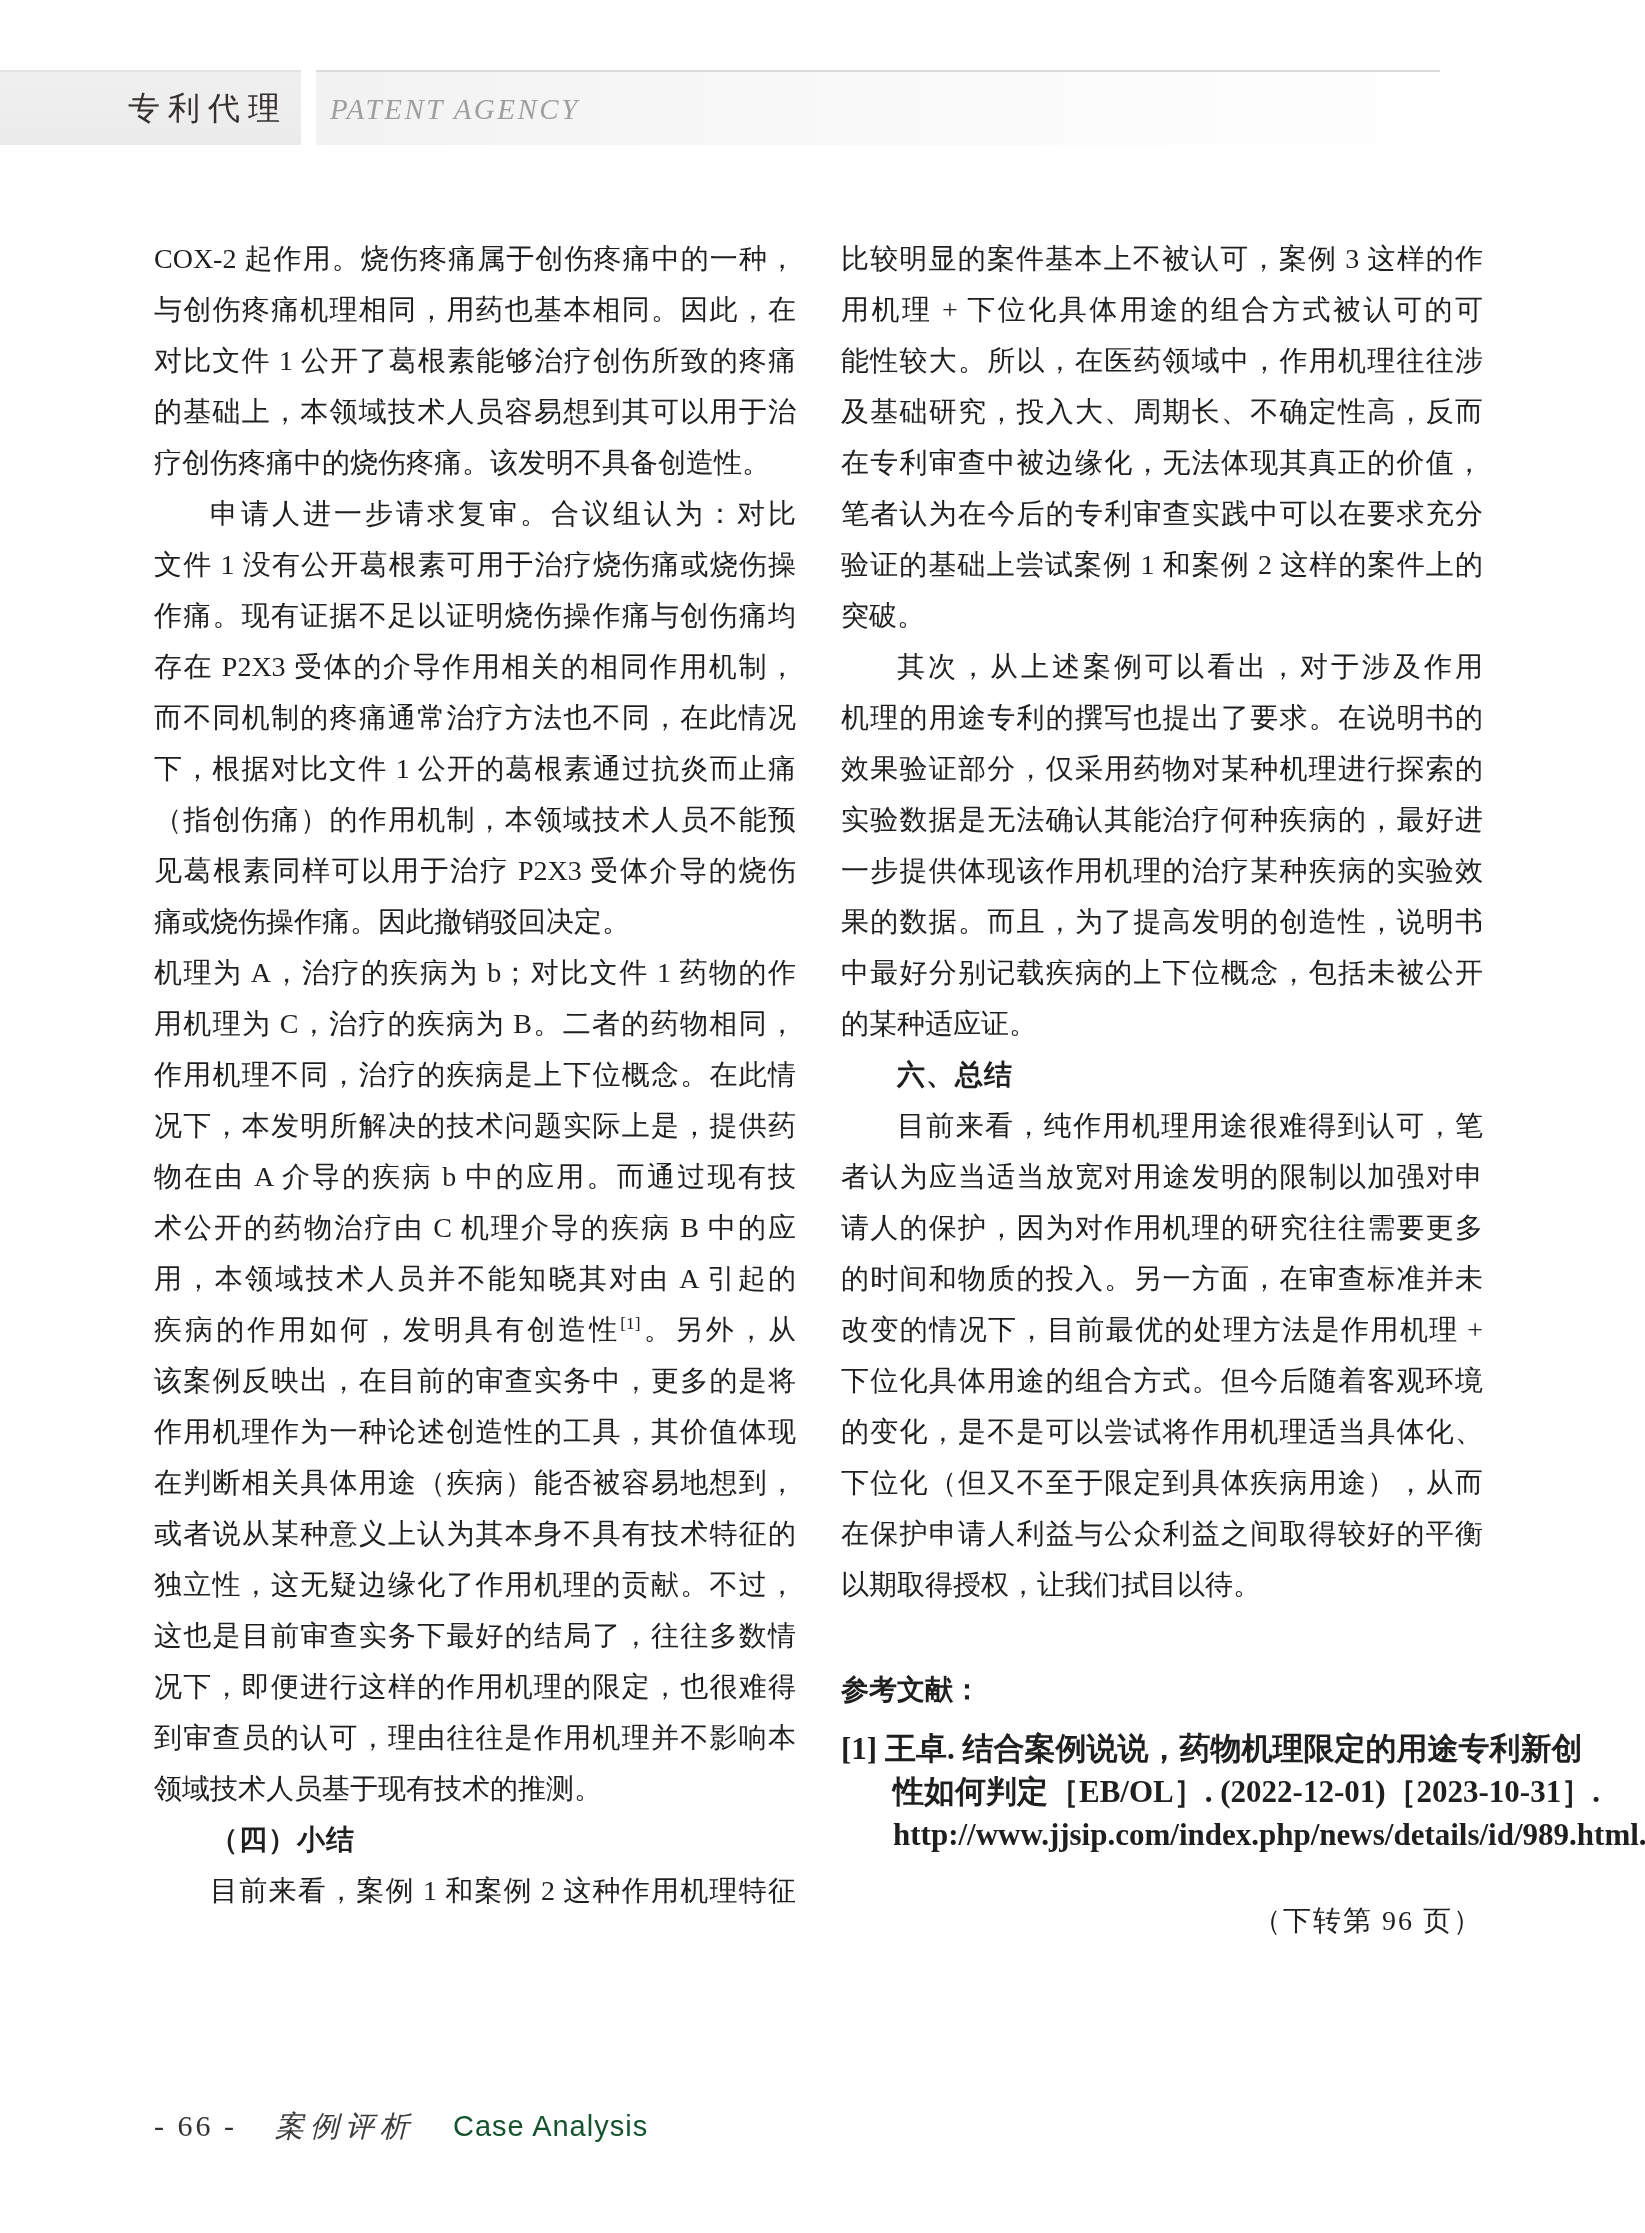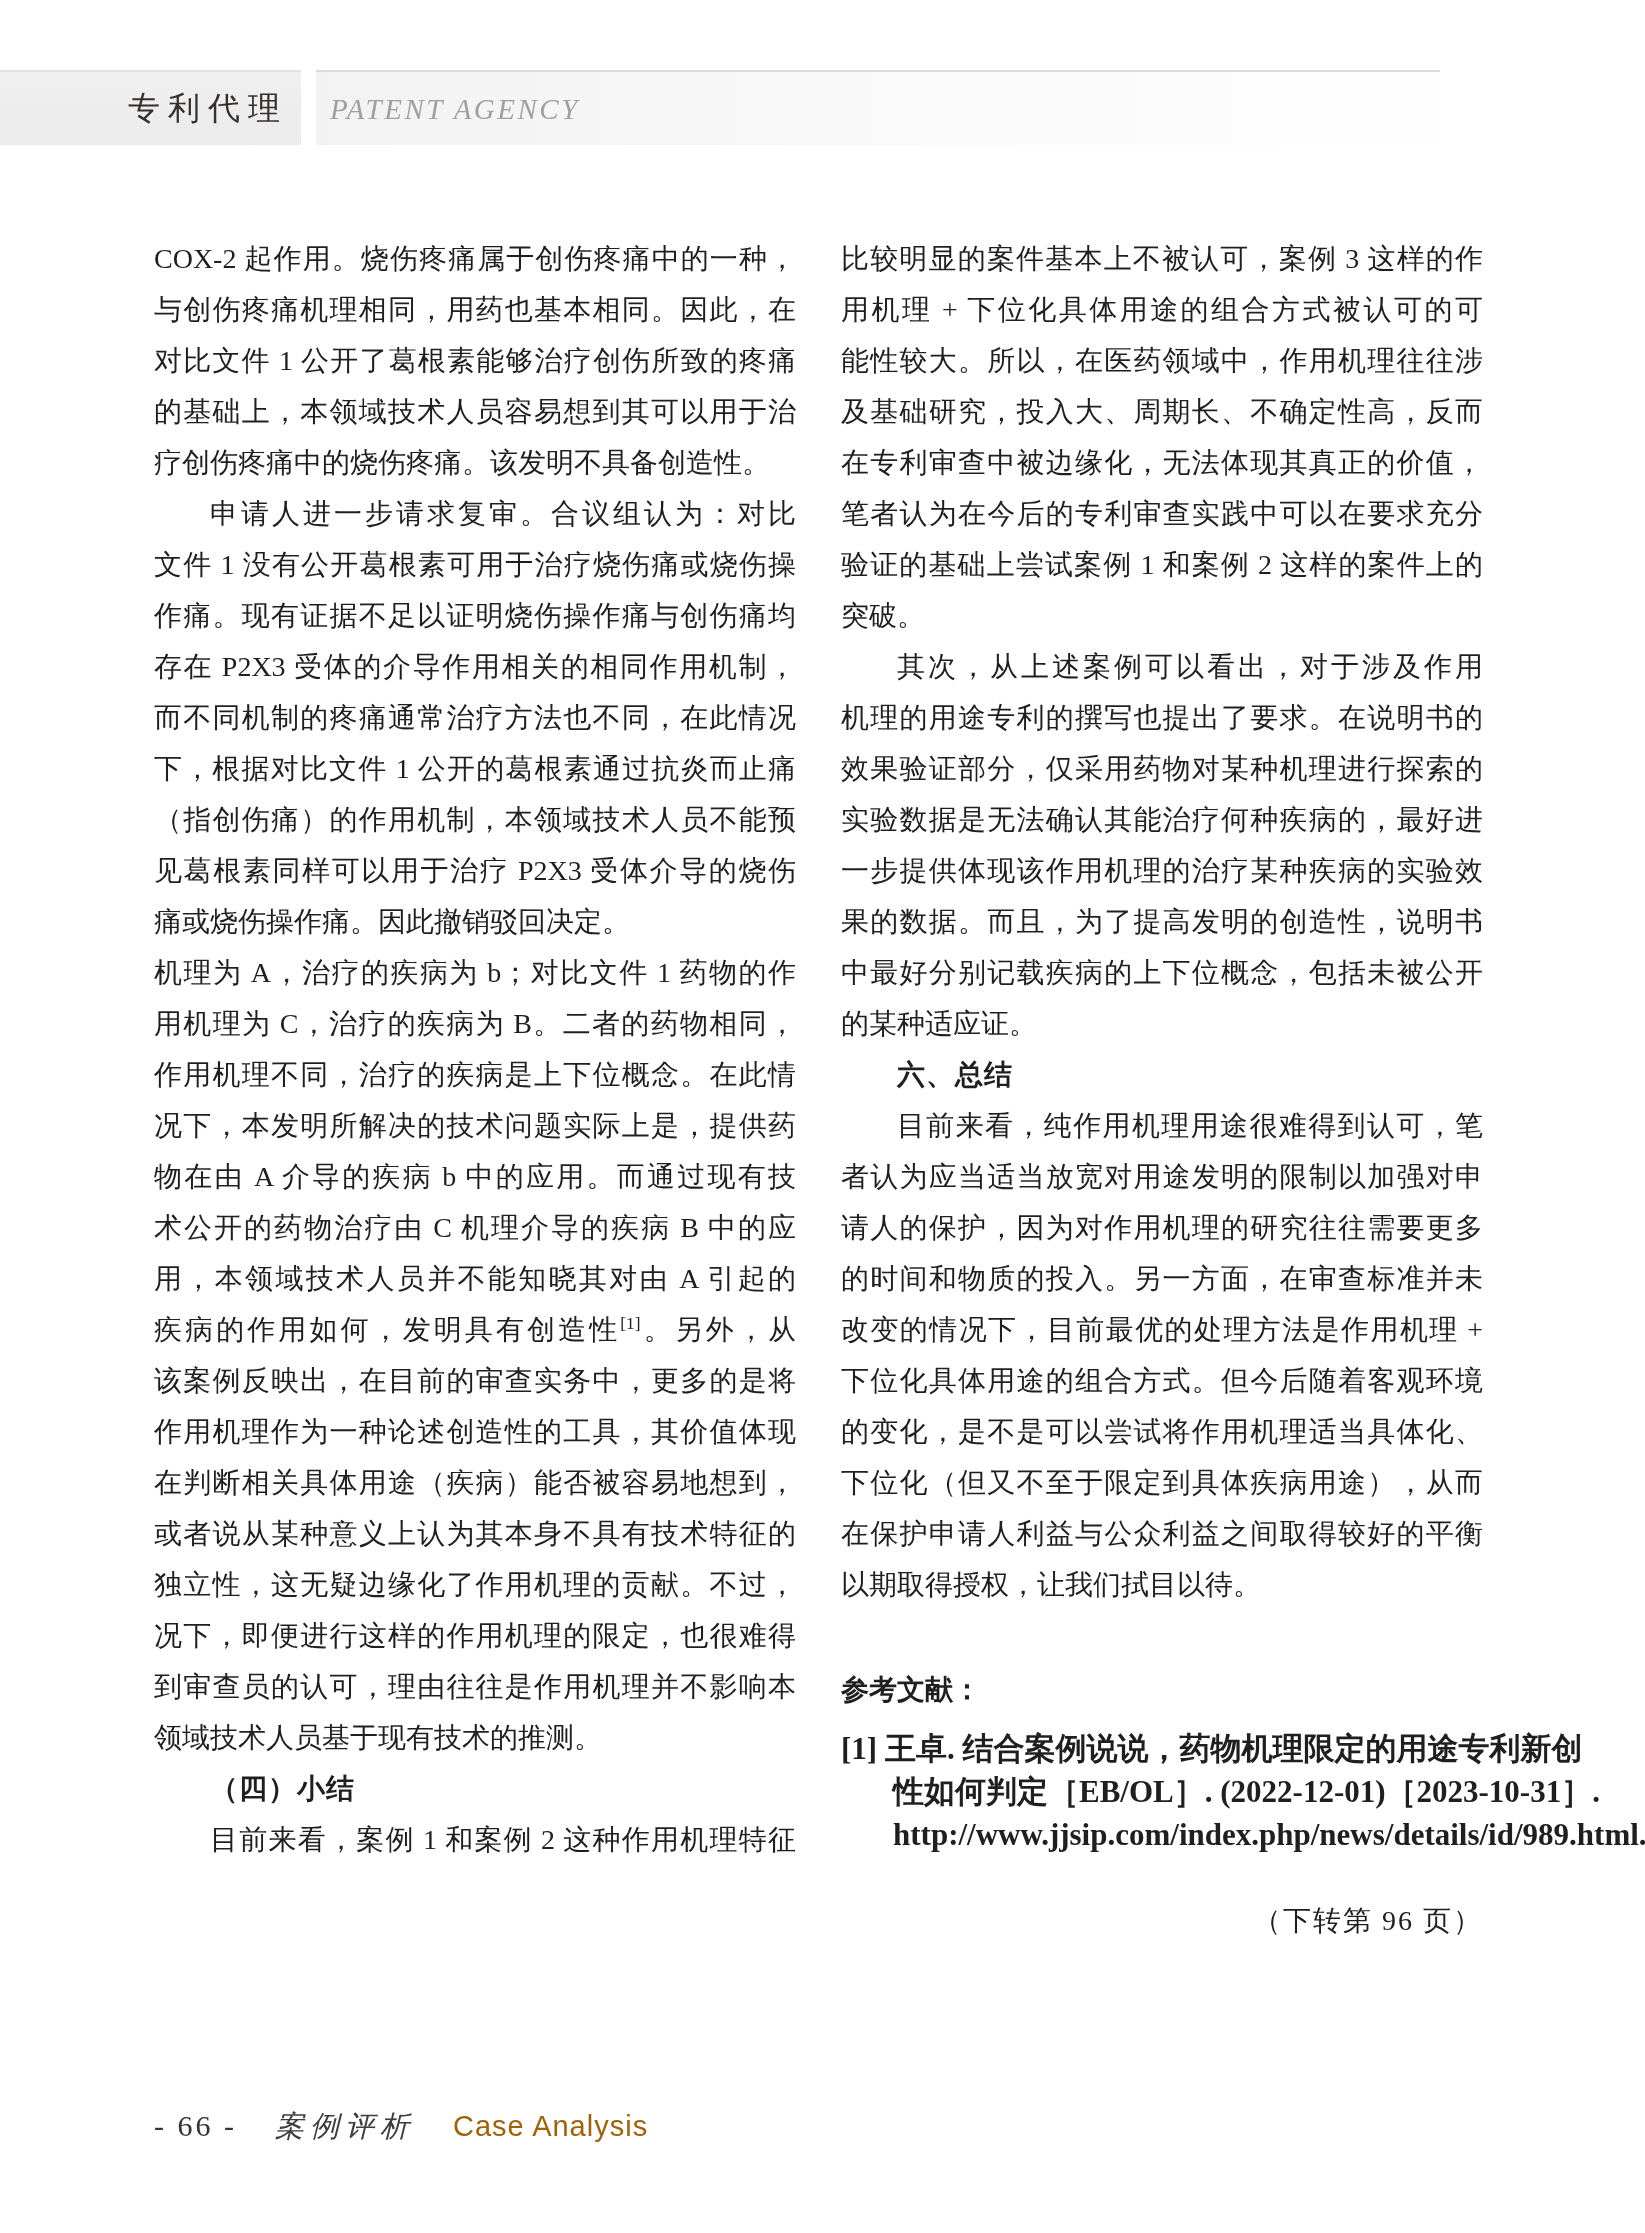--- a/index.html
+++ b/index.html
@@ -67,21 +67,21 @@
     font-size:28px;height:51px;line-height:51px;text-align:right;
     letter-spacing:2px;
   }
   
   .footer{
     position:absolute;left:154px;top:2107px;height:44px;
     display:flex;align-items:baseline;gap:38px;white-space:nowrap;
   }
   .page-num{font-family:"Liberation Serif",serif;font-size:30px;color:#333;letter-spacing:3px;}
   .footer-cn{font-family:"Liberation Serif",serif;font-style:italic;font-size:29px;color:#3c3c3c;letter-spacing:6px;}
-  .footer-en{font-family:"Liberation Sans",sans-serif;font-size:29px;color:#a16207;letter-spacing:1px;}
+  .footer-en{font-family:"Liberation Sans",sans-serif;font-size:29px;color:#14532d;letter-spacing:1px;}
 </style>
 </head>
 <body>
 
 <div id="page">
 
   <div class="band">
     <div class="band-left">
       <div class="cn-title">专利代理</div>
     </div>
@@ -111,20 +111,21 @@
       <div class="line">况下，本发明所解决的技术问题实际上是，提供药</div>
       <div class="line">物在由 A 介导的疾病 b 中的应用。而通过现有技</div>
       <div class="line">术公开的药物治疗由 C 机理介导的疾病 B 中的应</div>
       <div class="line">用，本领域技术人员并不能知晓其对由 A 引起的</div>
       <div class="line">疾病的作用如何，发明具有创造性<sup class="cite">[1]</sup>。另外，从</div>
       <div class="line">该案例反映出，在目前的审查实务中，更多的是将</div>
       <div class="line">作用机理作为一种论述创造性的工具，其价值体现</div>
       <div class="line">在判断相关具体用途（疾病）能否被容易地想到，</div>
       <div class="line">或者说从某种意义上认为其本身不具有技术特征的</div>
       <div class="line">独立性，这无疑边缘化了作用机理的贡献。不过，</div>
+      <div class="line">这也是目前审查实务下最好的结局了，往往多数情</div>
       <div class="line">况下，即便进行这样的作用机理的限定，也很难得</div>
       <div class="line">到审查员的认可，理由往往是作用机理并不影响本</div>
       <div class="line end">领域技术人员基于现有技术的推测。</div>
       <div class="line end indent bold">（四）小结</div>
       <div class="line indent">目前来看，案例 1 和案例 2 这种作用机理特征</div>
     </div>
 
   <div class="col col-right">
       <div class="line">比较明显的案件基本上不被认可，案例 3 这样的作</div>
       <div class="line">用机理 + 下位化具体用途的组合方式被认可的可</div>

